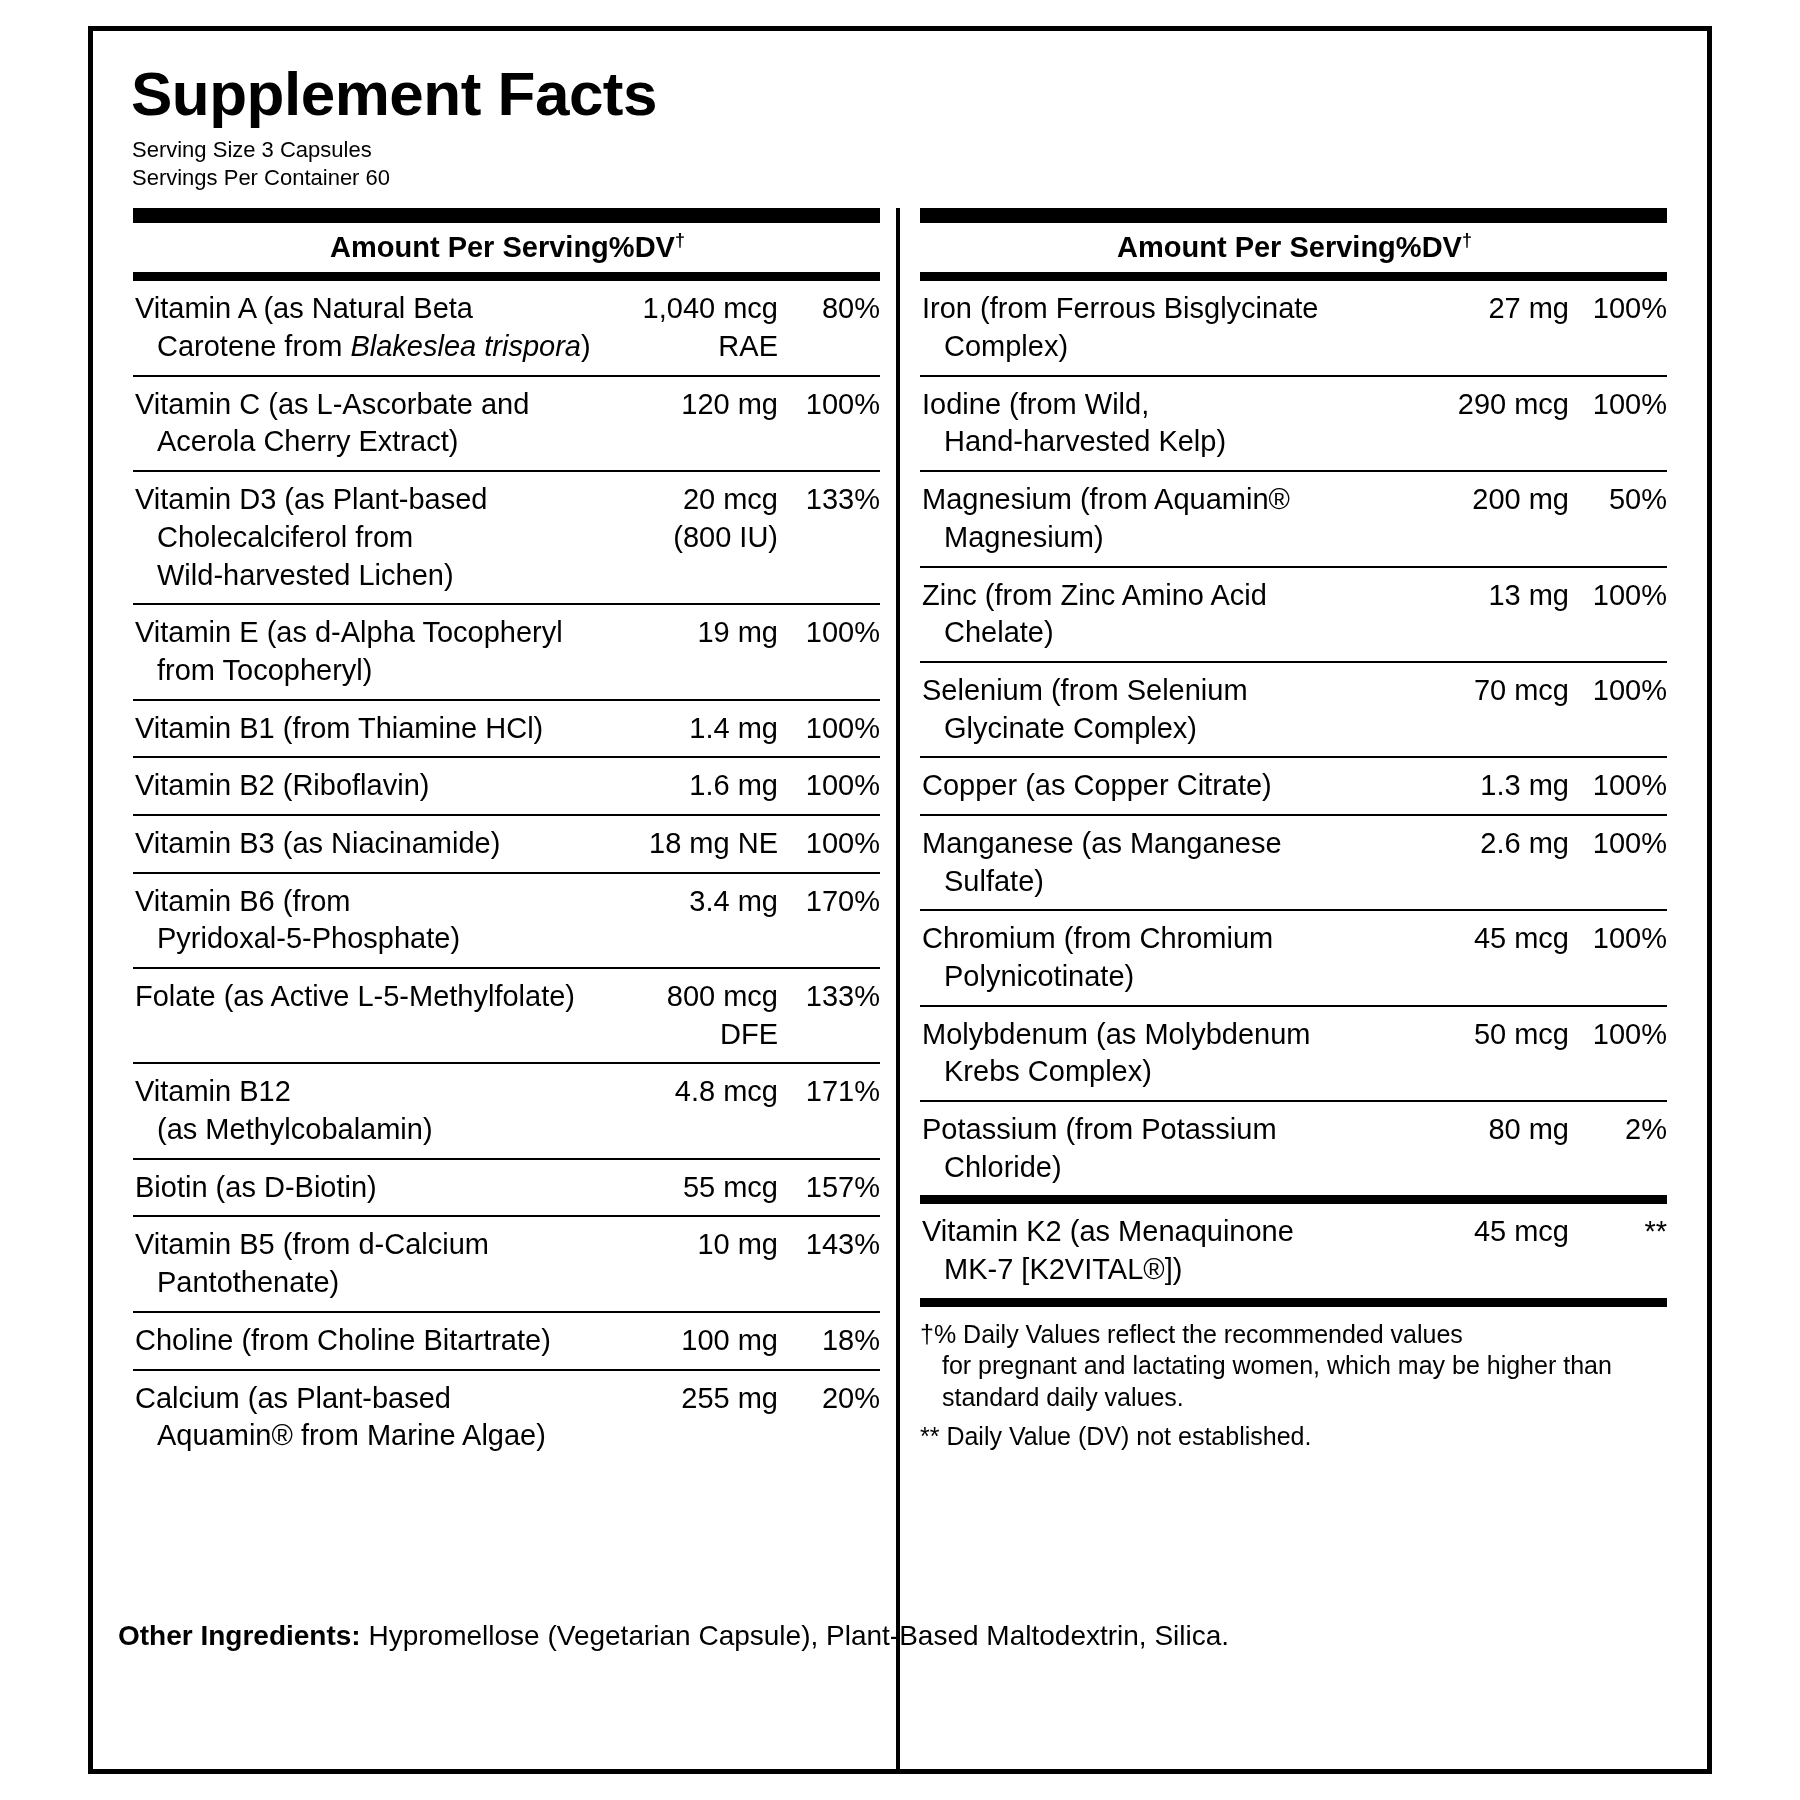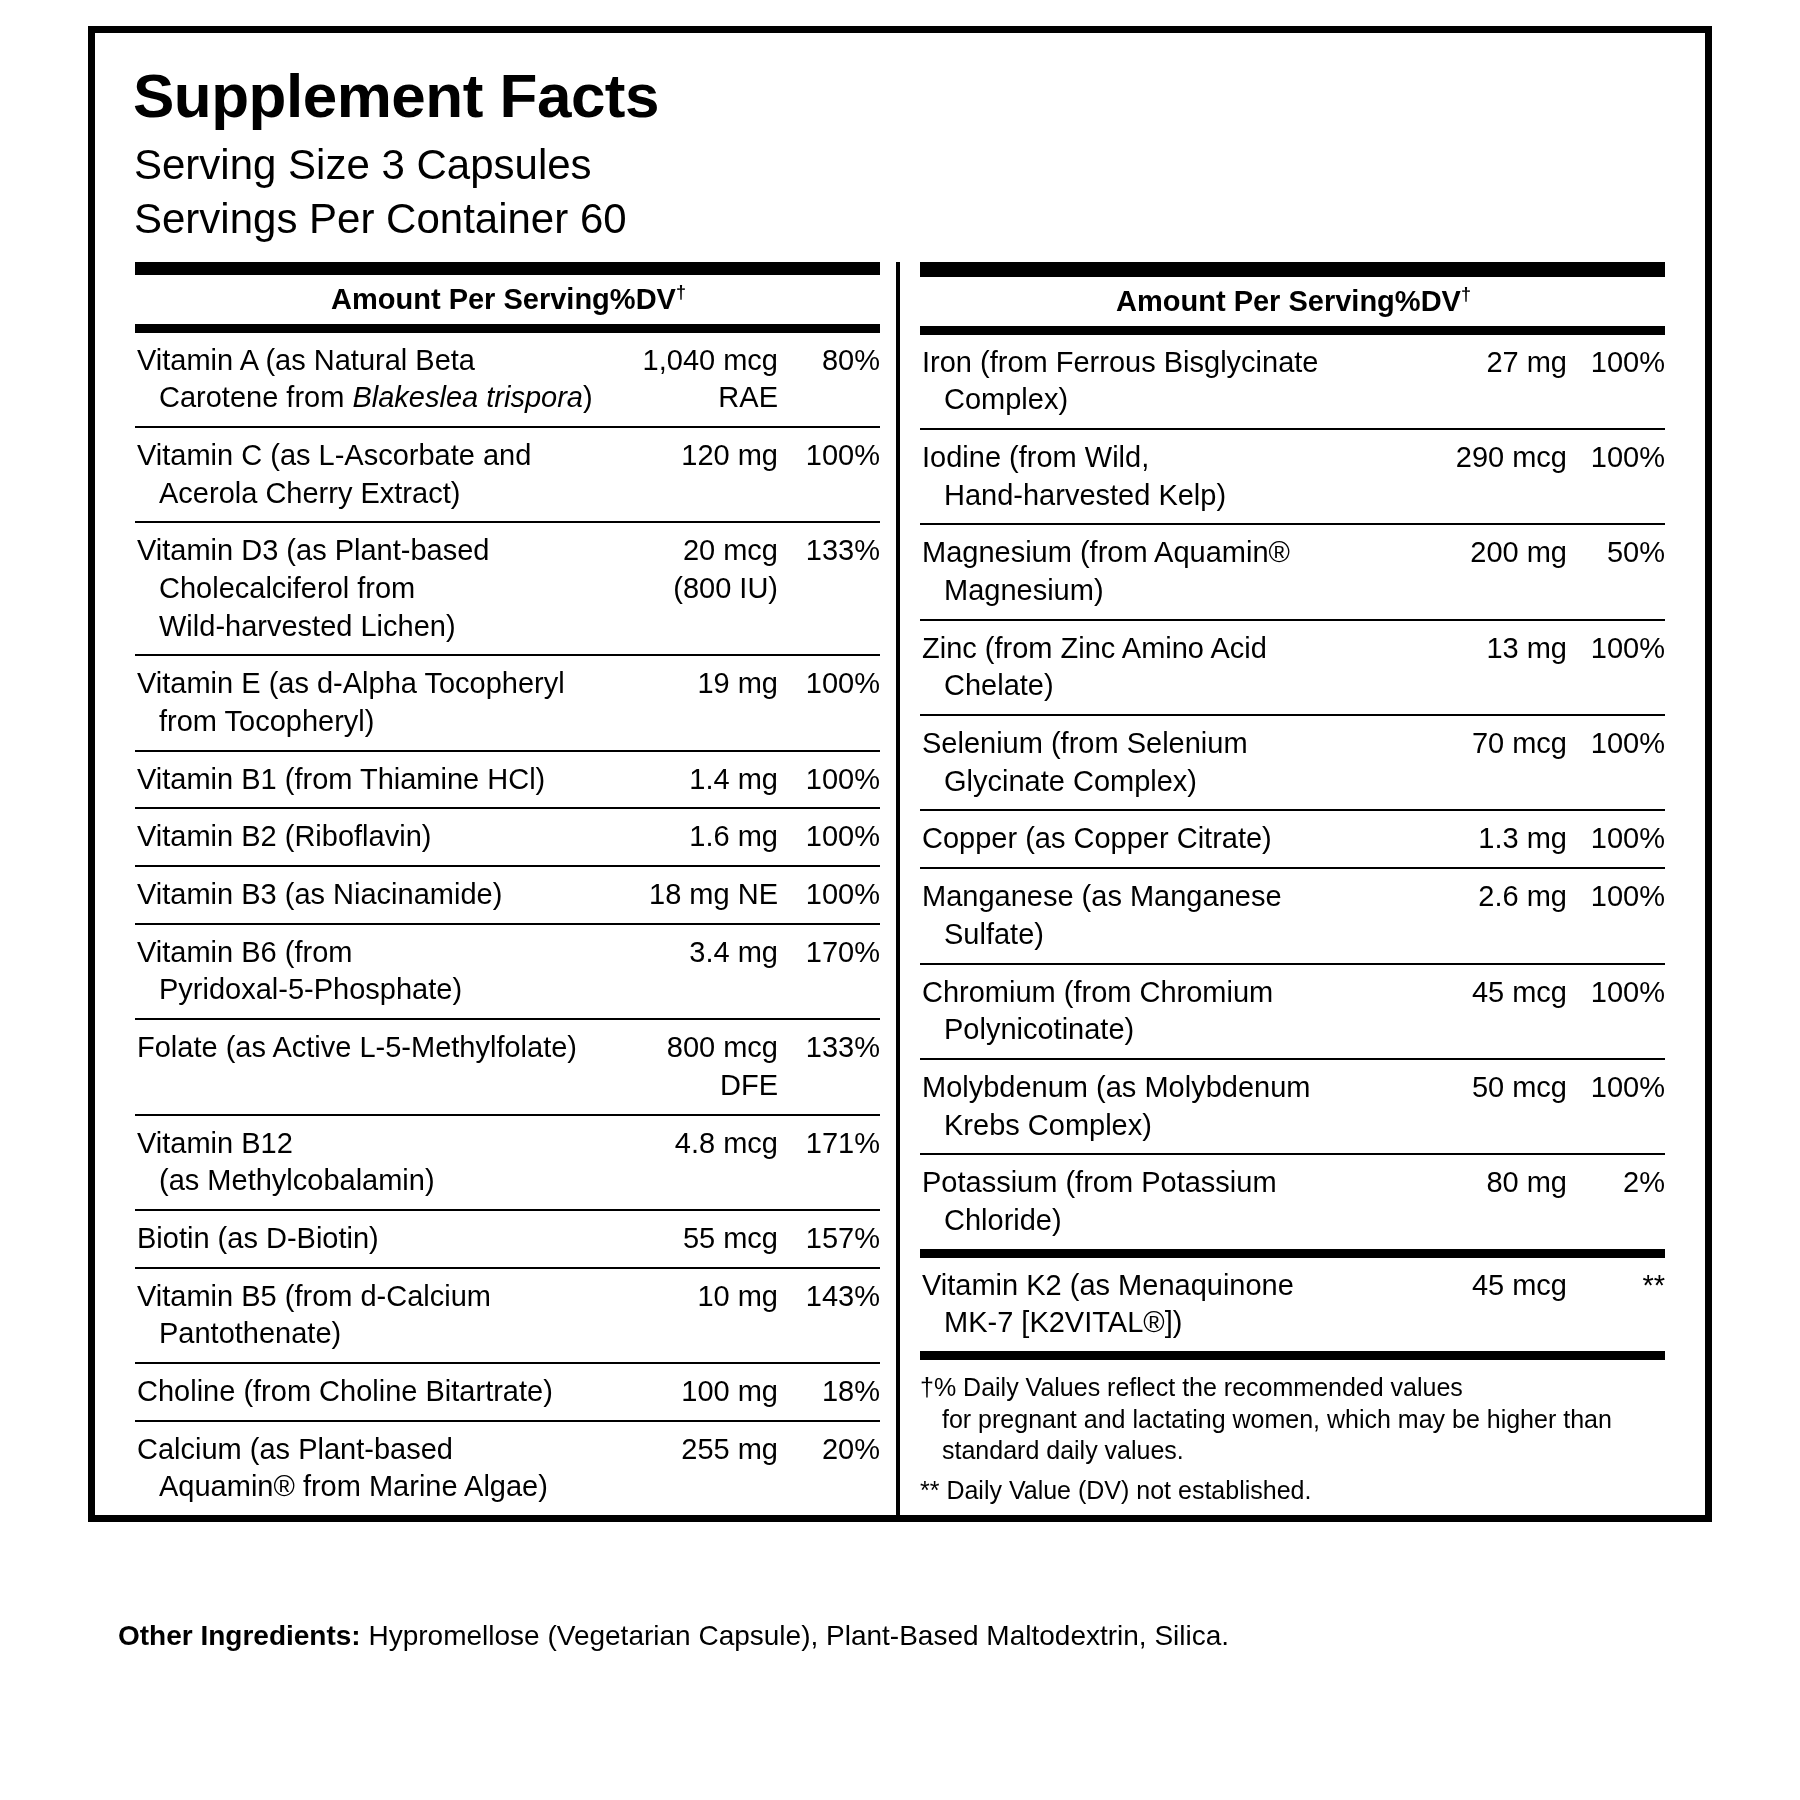--- a/index.html
+++ b/index.html
@@ -12,40 +12,40 @@
     width: 1800px;
     height: 1800px;
     font-family: "Liberation Sans", sans-serif;
     color: #000000;
   }
   .panel {
     position: absolute;
     left: 88px;
     top: 26px;
     width: 1624px;
-    height: 1496px;
-    border: 7px solid #000000;
+    height: 1748px;
+    border: 5px solid #000000;
     background: #fff;
     padding: 0;
   }
   .inner {
     padding: 16px 34px 0 34px;
     height: 100%;
     display: flex;
     flex-direction: column;
   }
   .title {
     font-size: 62px;
     font-weight: bold;
     letter-spacing: -0.5px;
     line-height: 1.05;
     margin: 14px 0 10px 4px;
   }
   .serving-line {
-    font-size: 42px;
+    font-size: 22px;
     line-height: 1.28;
     margin-left: 5px;
   }
   .columns {
     display: flex;
     flex: 1;
     margin-top: 16px;
     min-height: 0;
   }
   .col {

